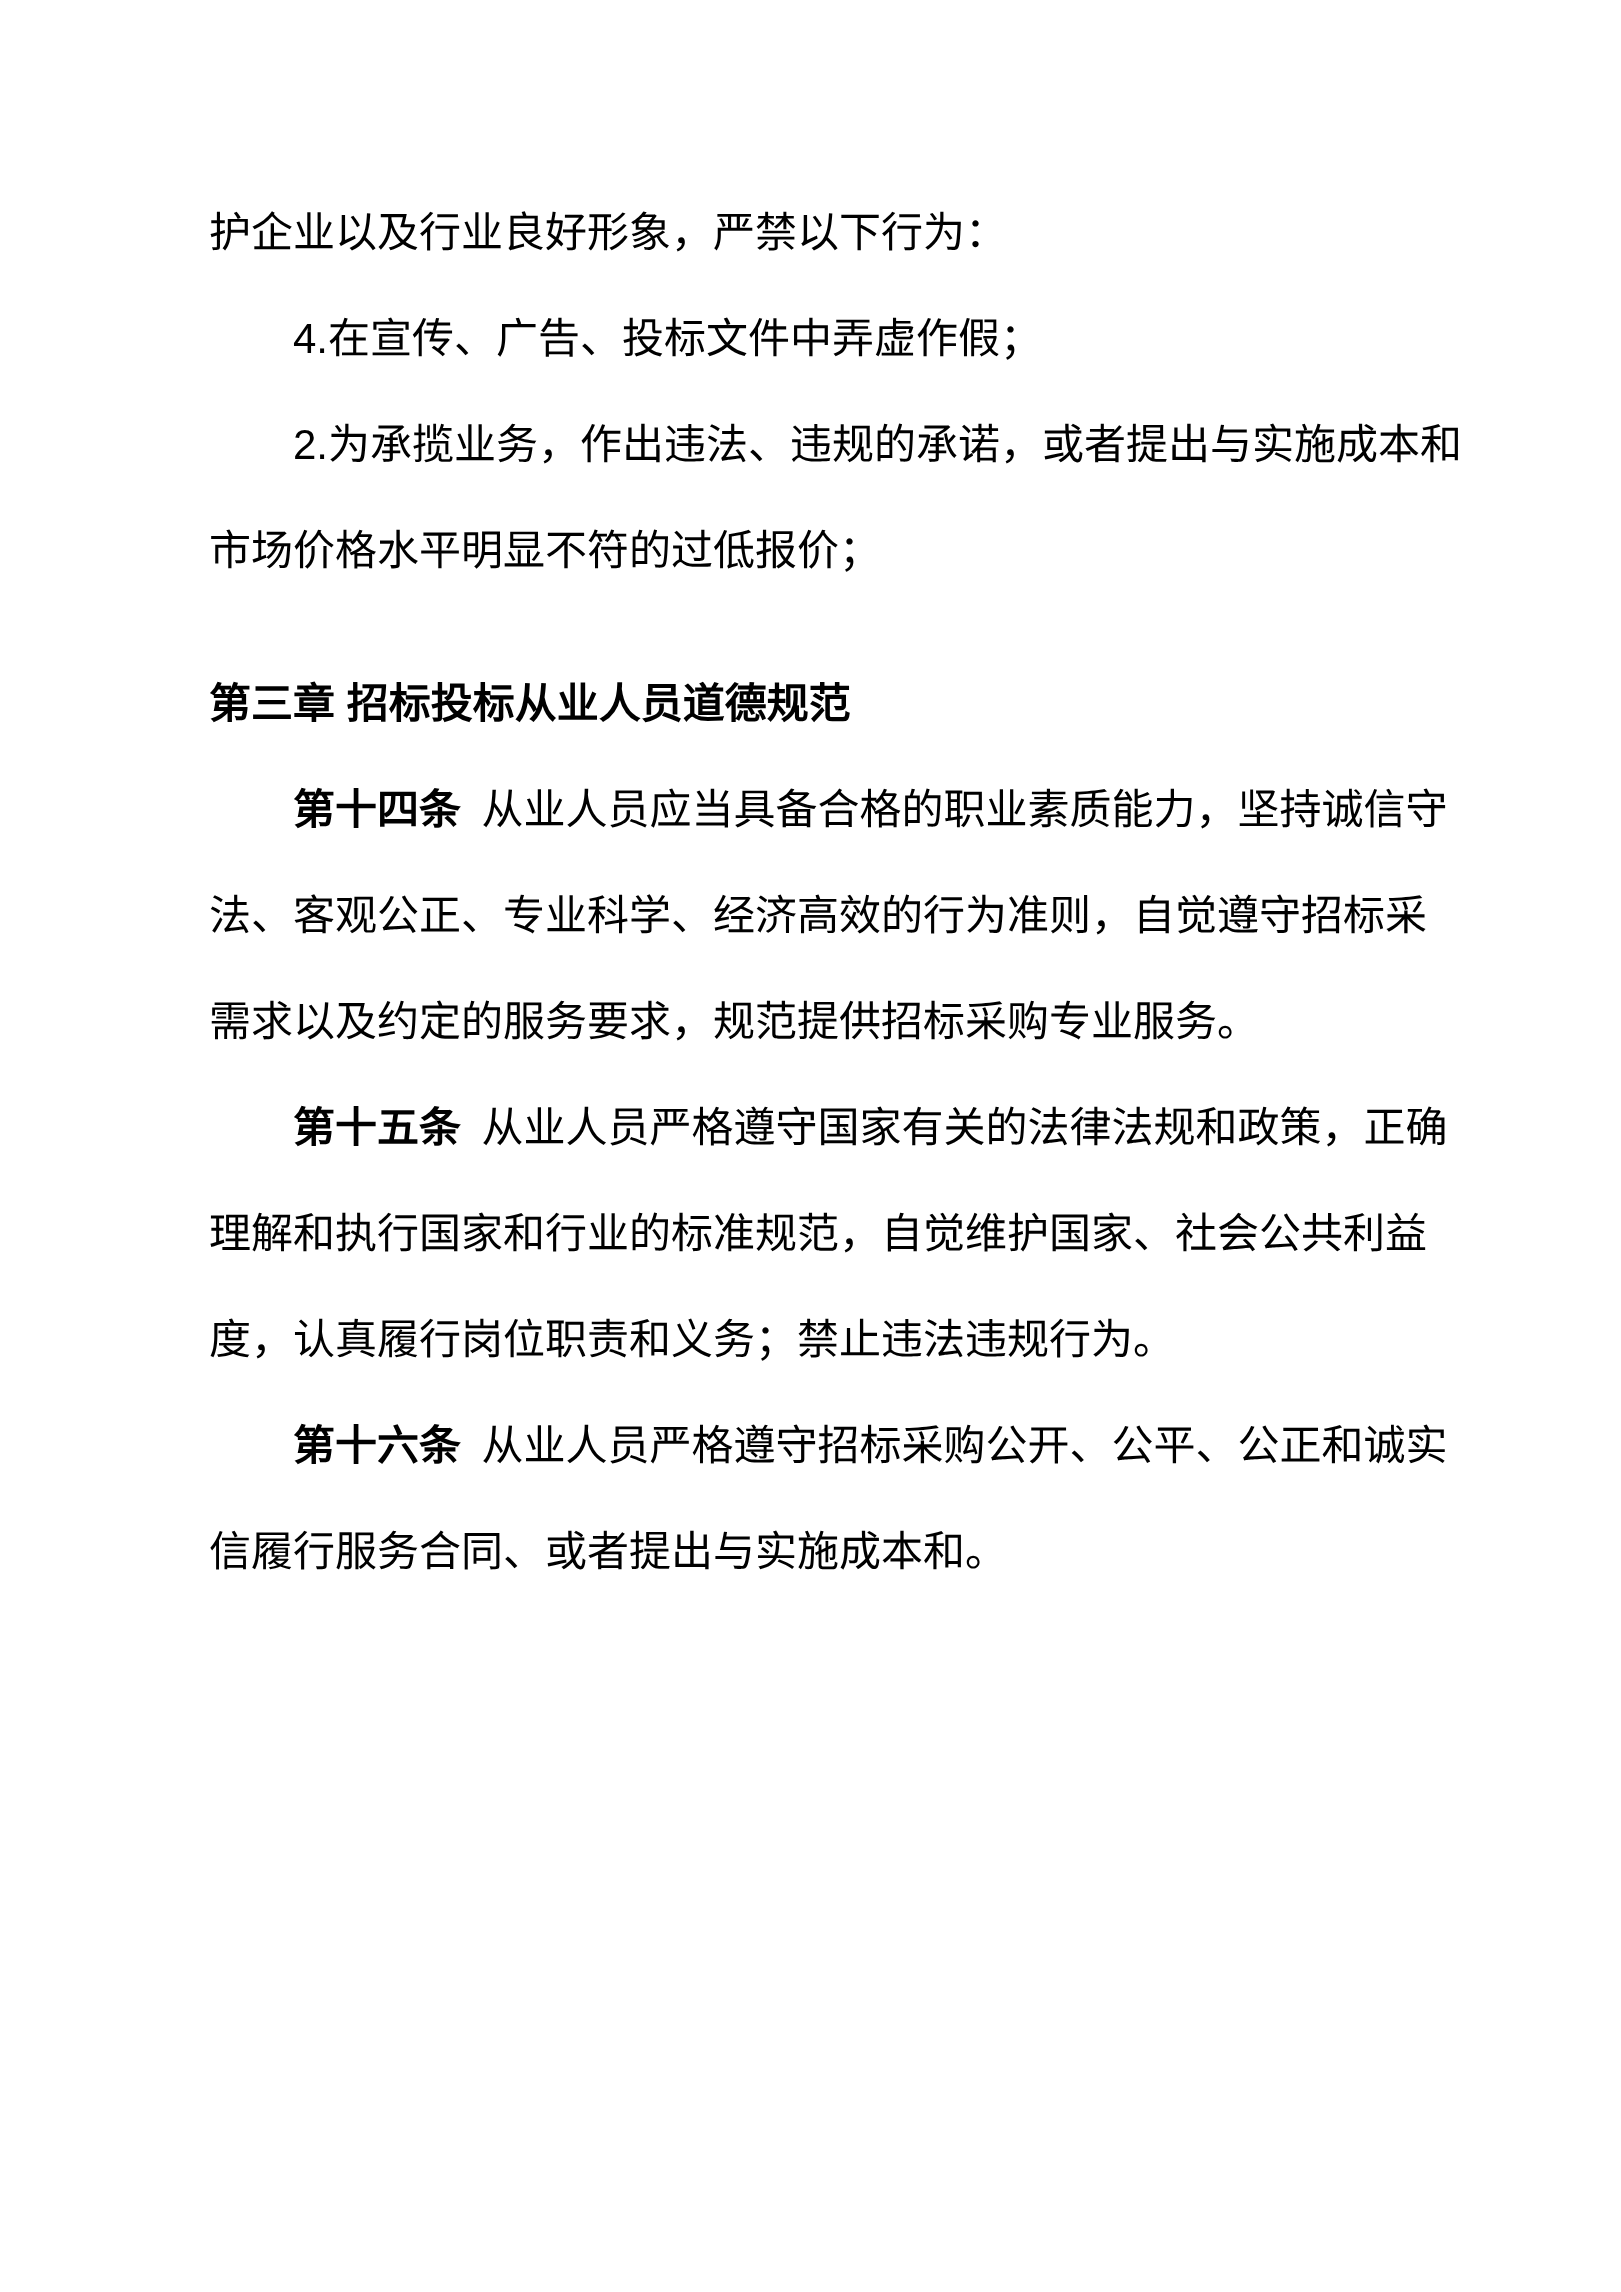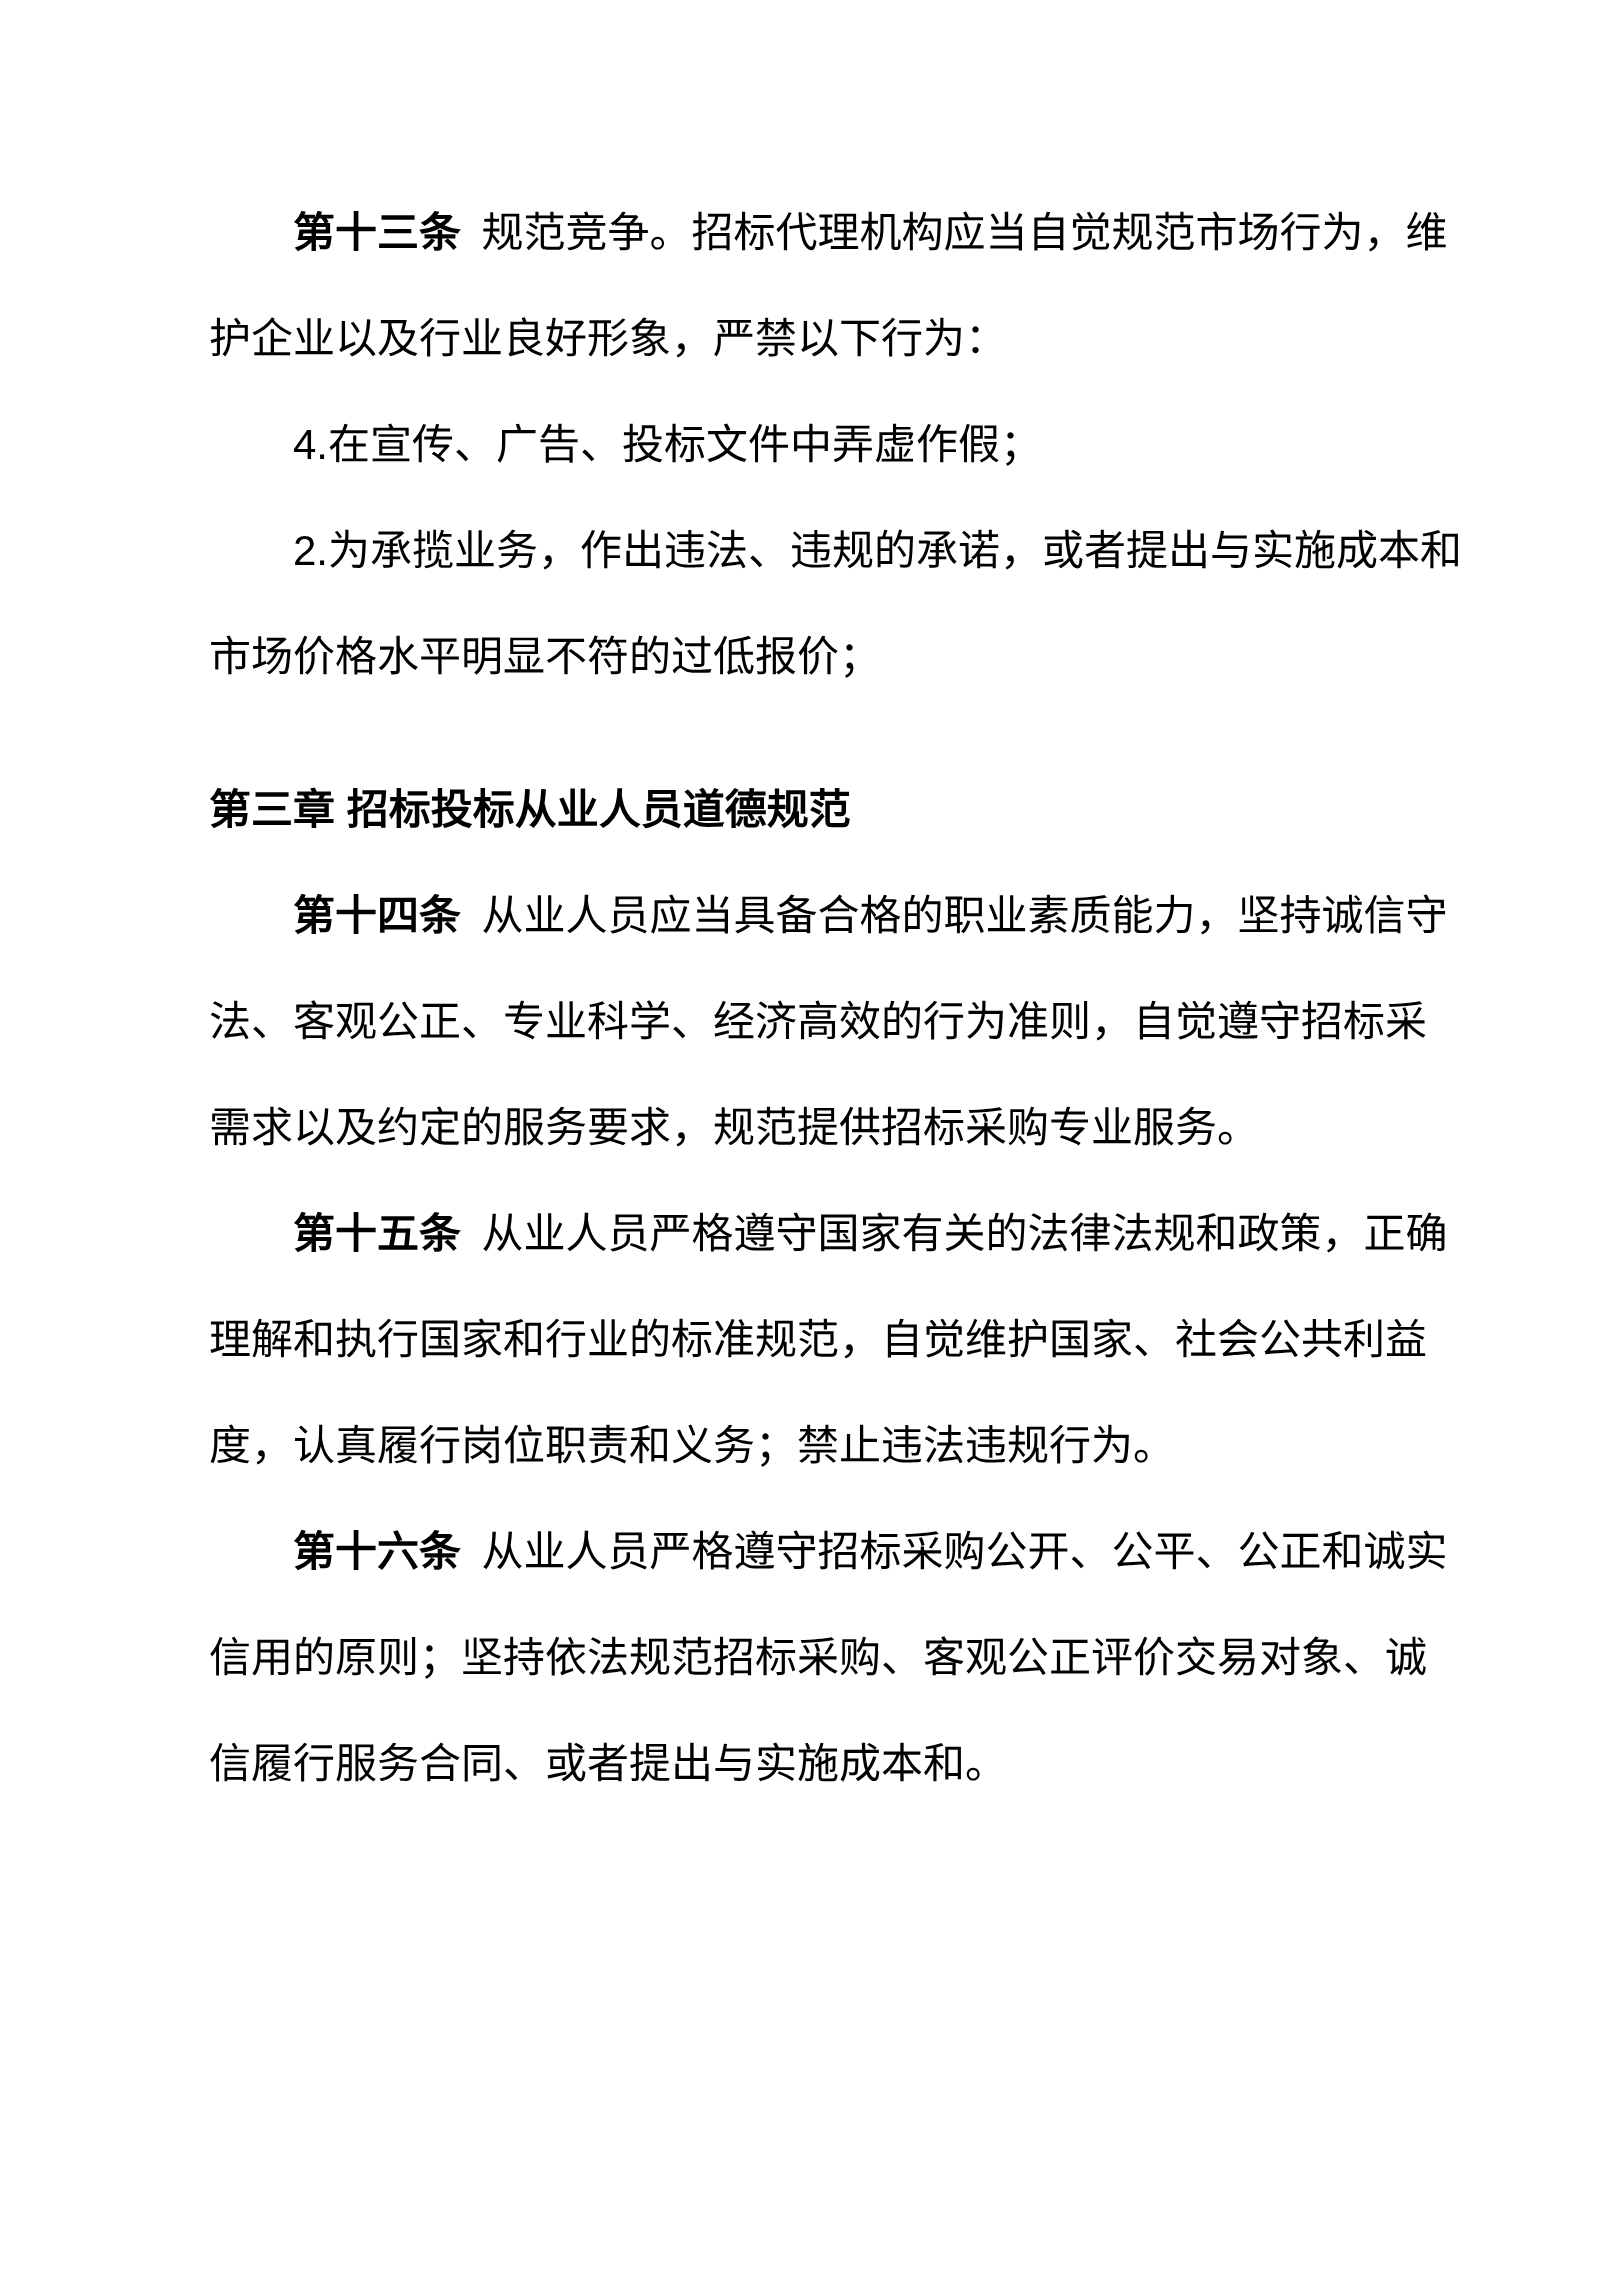--- a/index.html
+++ b/index.html
@@ -45,30 +45,28 @@
   }
   .line.chapter-heading .lead {
     margin-right: 0;
   }
 </style>
 </head>
 <body>
 
 <div class="page">
   <div class="doc-body">
-      <div class="line paragraph-start"><span class="lead">第十三条</span><span>规范竞争。招标代理机构应当自觉规范市场行为，维</span></div>
       <div class="line continuation"><span>护企业以及行业良好形象，严禁以下行为：</span></div>
       <div class="line list-item"><span>4.在宣传、广告、投标文件中弄虚作假；</span></div>
       <div class="line list-item"><span>2.为承揽业务，作出违法、违规的承诺，或者提出与实施成本和</span></div>
       <div class="line continuation"><span>市场价格水平明显不符的过低报价；</span></div>
       <div class="line chapter-heading"><span class="lead">第三章 招标投标从业人员道德规范</span></div>
       <div class="line paragraph-start"><span class="lead">第十四条</span><span>从业人员应当具备合格的职业素质能力，坚持诚信守</span></div>
       <div class="line continuation"><span>法、客观公正、专业科学、经济高效的行为准则，自觉遵守招标采</span></div>
       <div class="line continuation"><span>需求以及约定的服务要求，规范提供招标采购专业服务。</span></div>
       <div class="line paragraph-start"><span class="lead">第十五条</span><span>从业人员严格遵守国家有关的法律法规和政策，正确</span></div>
       <div class="line continuation"><span>理解和执行国家和行业的标准规范，自觉维护国家、社会公共利益</span></div>
       <div class="line continuation"><span>度，认真履行岗位职责和义务；禁止违法违规行为。</span></div>
       <div class="line paragraph-start"><span class="lead">第十六条</span><span>从业人员严格遵守招标采购公开、公平、公正和诚实</span></div>
-      <div class="line continuation"><span>信用的原则；坚持依法规范招标采购、客观公正评价交易对象、诚</span></div>
       <div class="line continuation"><span>信履行服务合同、或者提出与实施成本和。</span></div>
     </div>
 </div>
 
 
 </body></html>

